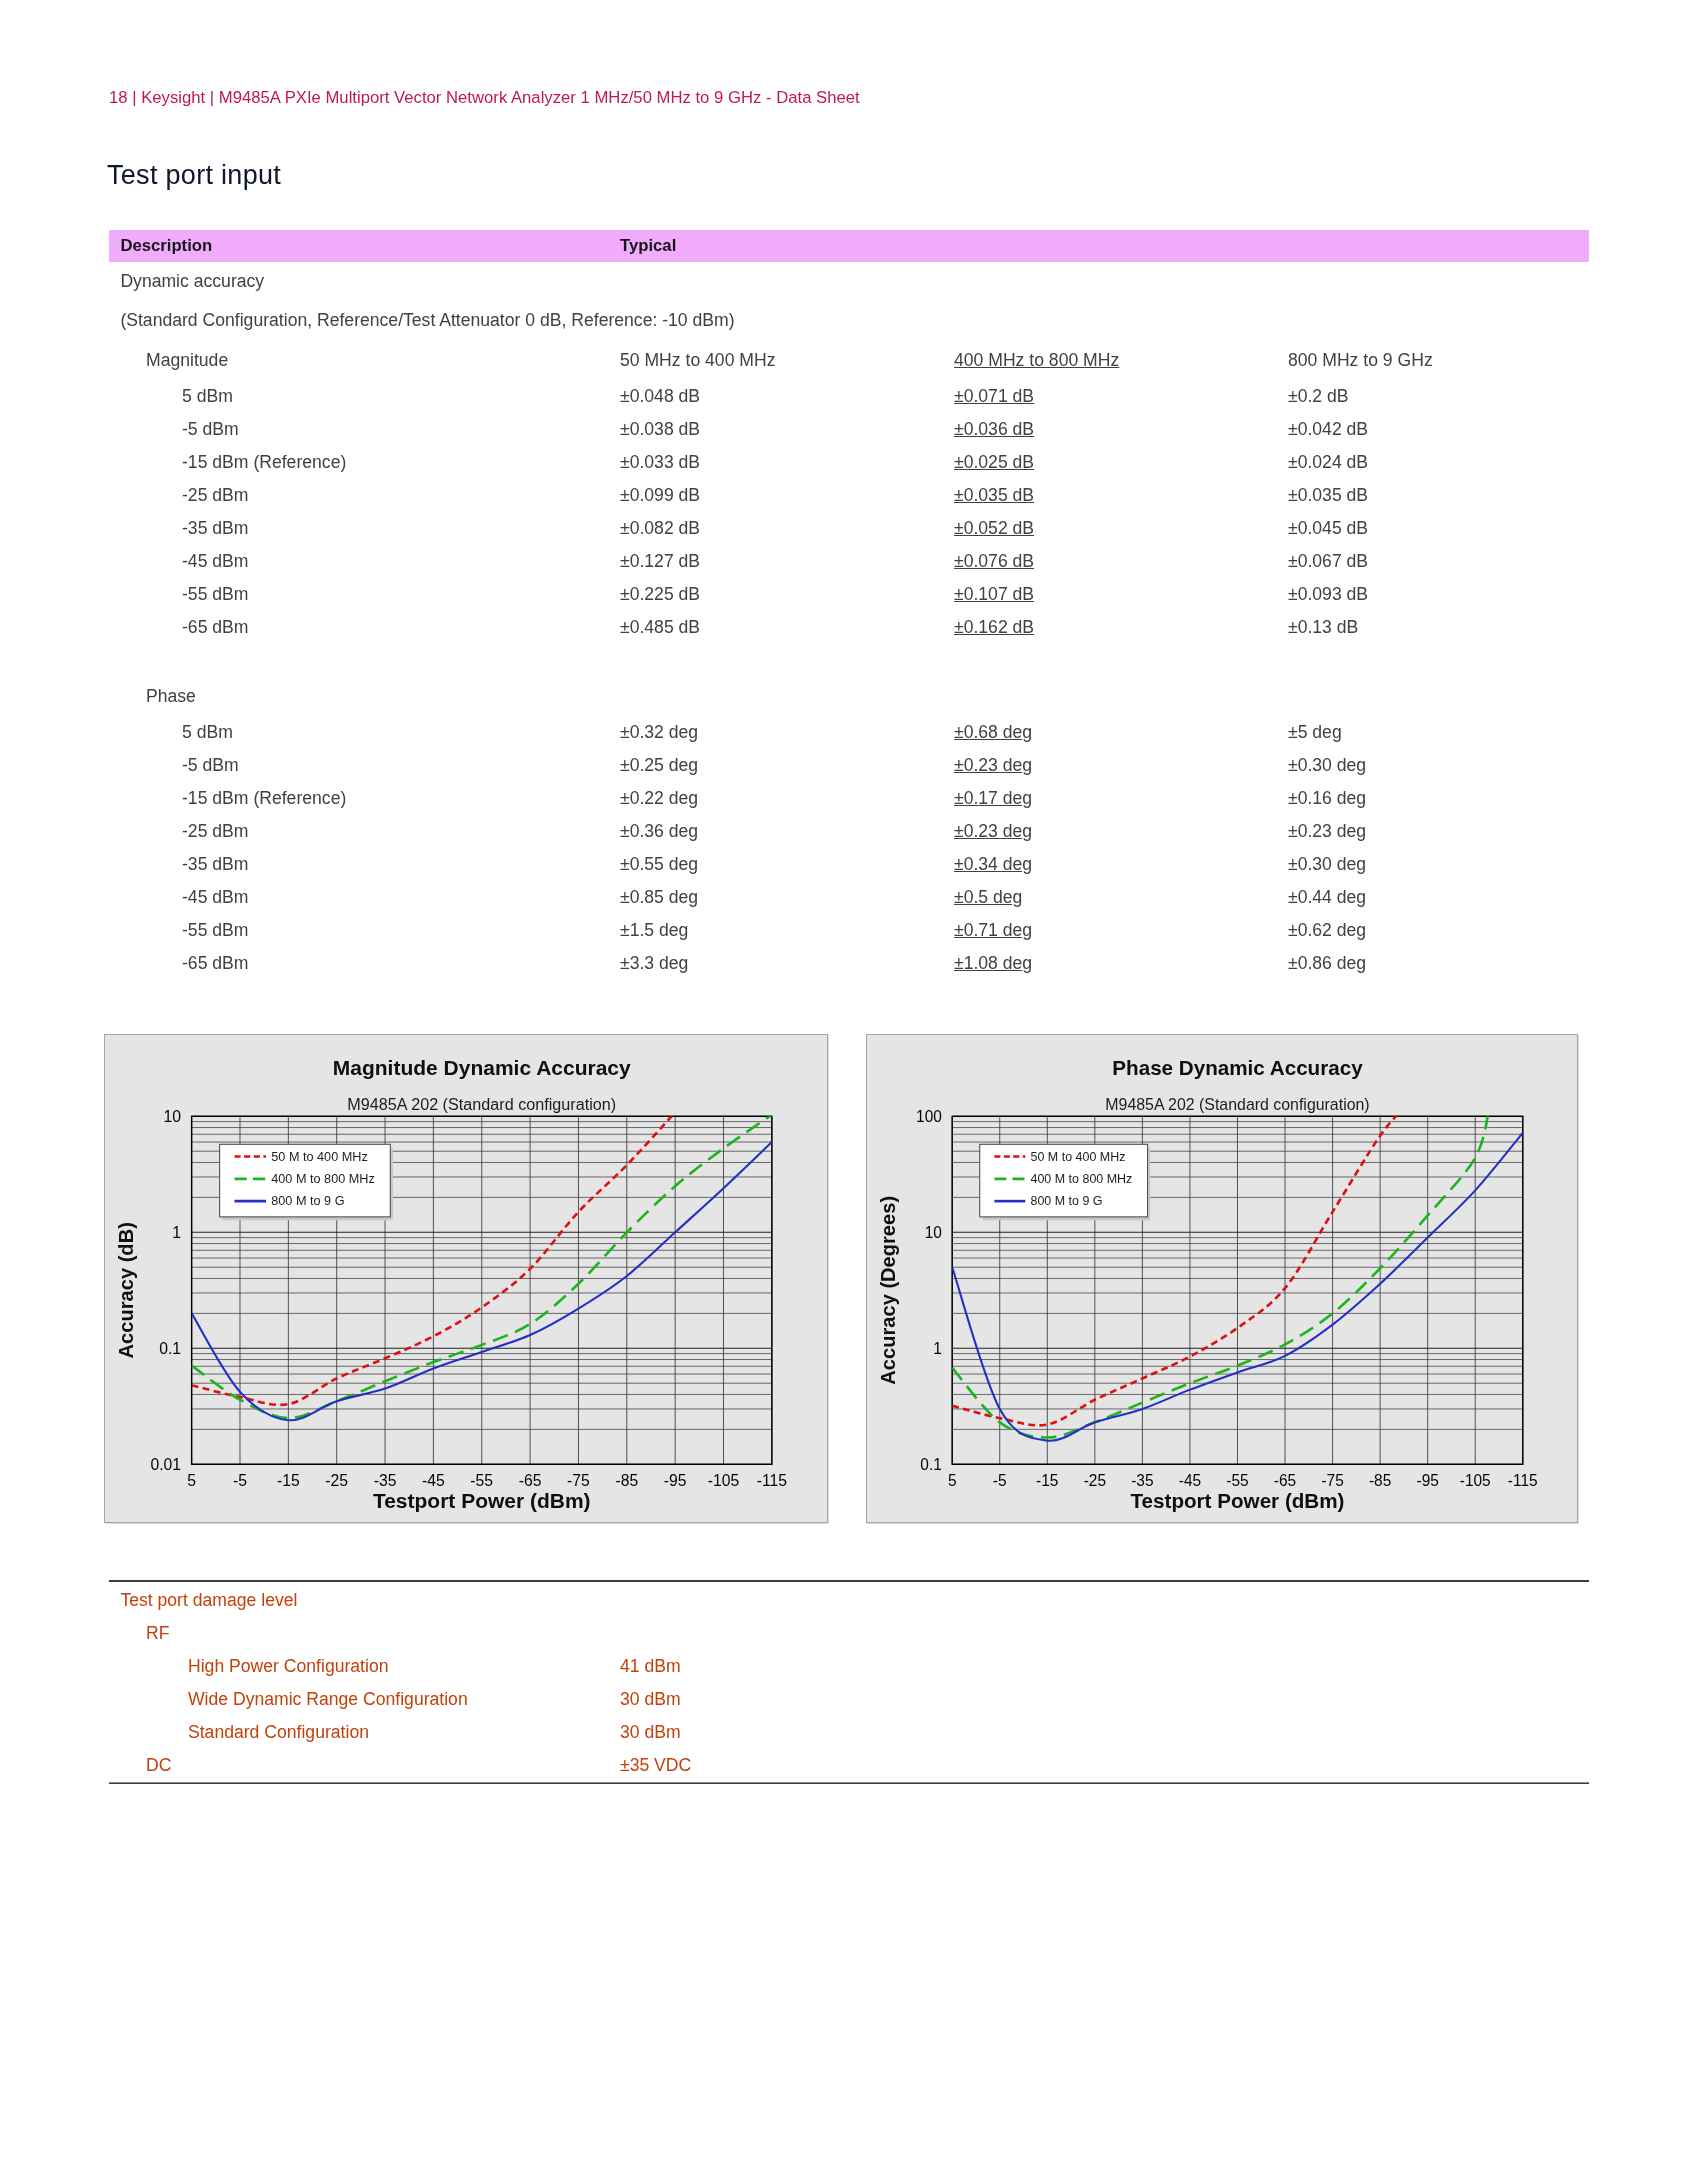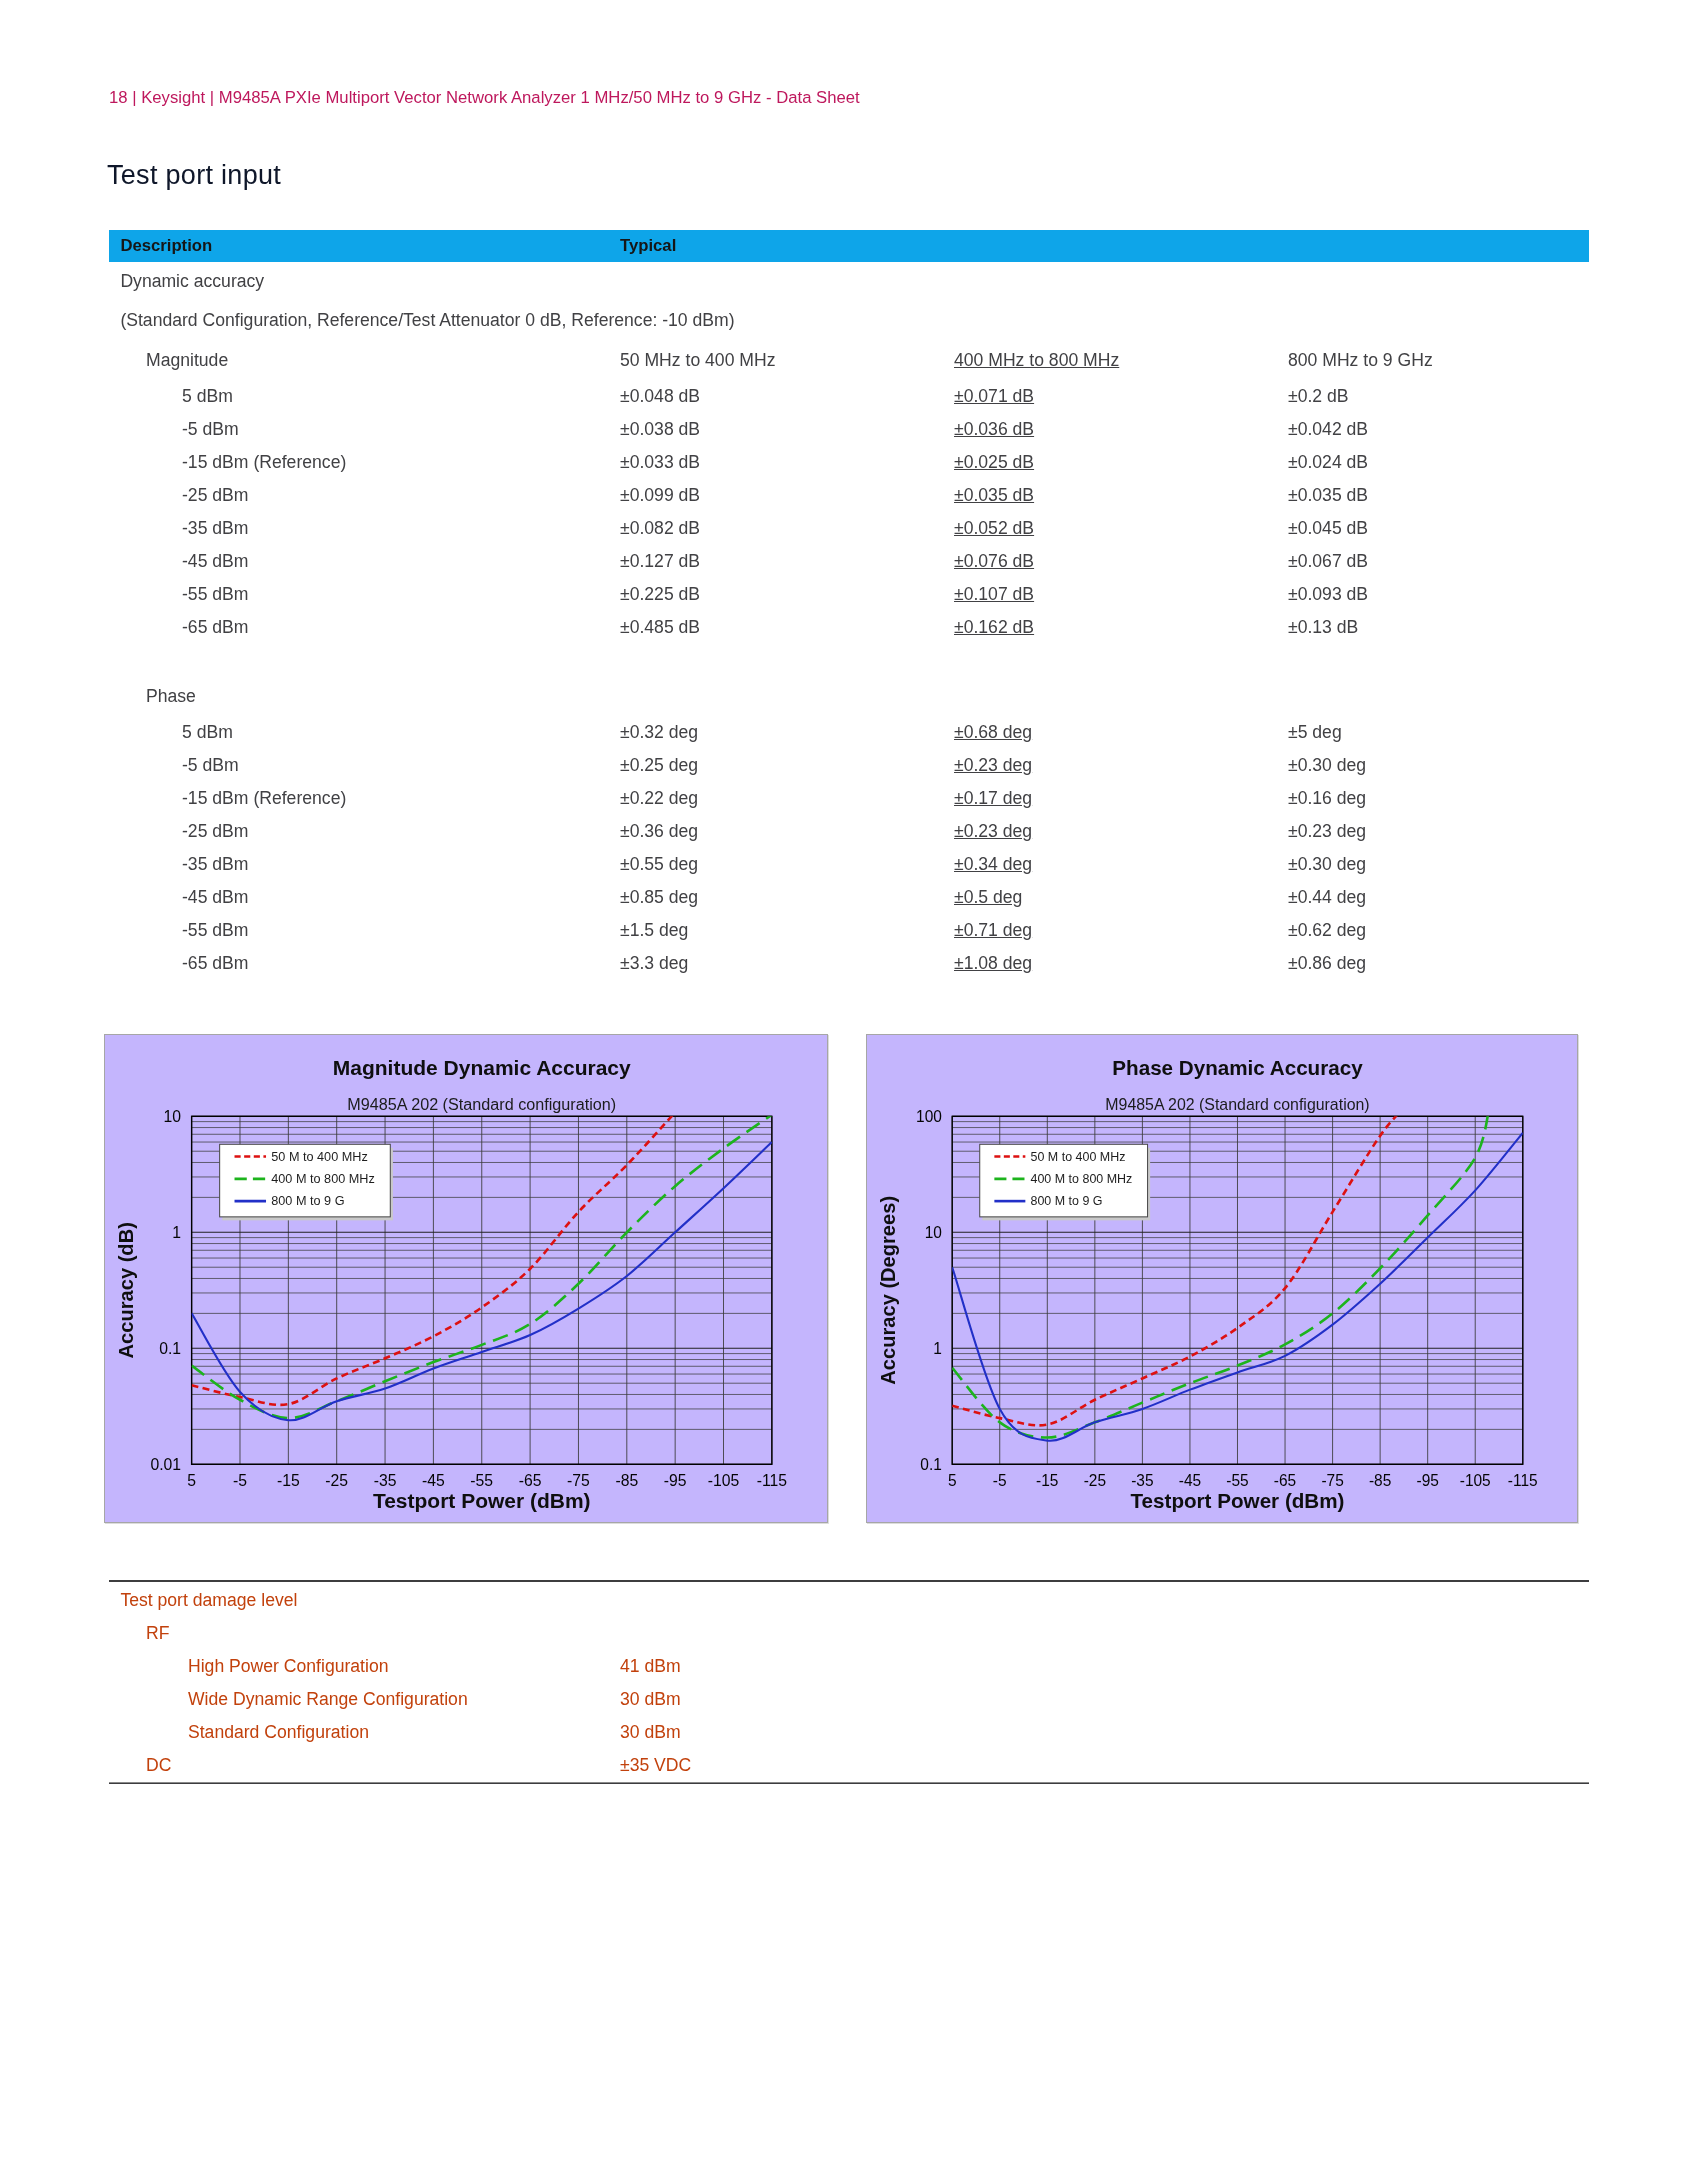--- a/index.html
+++ b/index.html
@@ -7,37 +7,37 @@
   body {
     width:1685px; height:2180px; position:relative; overflow:hidden;
     font-family:"Liberation Sans", sans-serif; color:#414144;
     -webkit-font-smoothing:antialiased;
   }
   .abs { position:absolute; }
   .page-header-line { left:109px; top:88px; font-size:16.7px; color:#be185d; }
   .page-title { left:107px; top:160px; font-size:27px; font-weight:400; color:#0f172a; letter-spacing:0.3px; }
 
   .header-band {
-    left:109px; top:230px; width:1480px; height:32px; background:#0ea5e9;
+    left:109px; top:230px; width:1480px; height:32px; background:#f0abfc;
     font-size:16.7px; font-weight:700; color:#161616; line-height:32px;
   }
   .header-band .desc { position:absolute; left:11.4px; }
   .header-band .typ  { position:absolute; left:511px; }
 
   .spec-block { left:109px; top:262px; width:1480px; font-size:17.6px; color:#414144; }
   .srow { position:relative; height:33px; line-height:33px; }
   .srow.h44 { height:39px; line-height:39px; }
   .srow.h46 { height:40px; line-height:40px; }
   .group-gap { height:32px; }
   .srow span { position:absolute; white-space:nowrap; }
   .ind0 { left:11.4px; } .ind1 { left:37px; } .ind2 { left:73px; } .ind3 { left:79px;text-align:center; }
   .c1 { left:511px; } .c2 { left:845px;text-decoration:underline; } .c3 { left:1179px; }
 
   .chart-fig {
-    position:absolute; top:1034px; height:489px; background:#c4b5fd;
+    position:absolute; top:1034px; height:489px; background:#e5e5e5;
     border:0.9px solid #a6a6a6; box-shadow:0.9px 0.9px 0 #d9d9d9;
   }
   #chart-fig-0 { left:104px; width:724px; }
   #chart-fig-1 { left:866px; width:712px; }
   .chart-fig svg { display:block; width:100%; height:100%; }
 
   .damage-block { left:109px; top:1580px; width:1480px; font-size:17.6px; color:#c2410c; }
   .rule-top { height:1.8px; background:#3d3d3f; }
   .rule-bottom { height:2.6px; background:#3d3d3f; border-top:0.9px solid #8a8a8a; }
   .damage-rows { padding:1.8px 0 0 0; }

